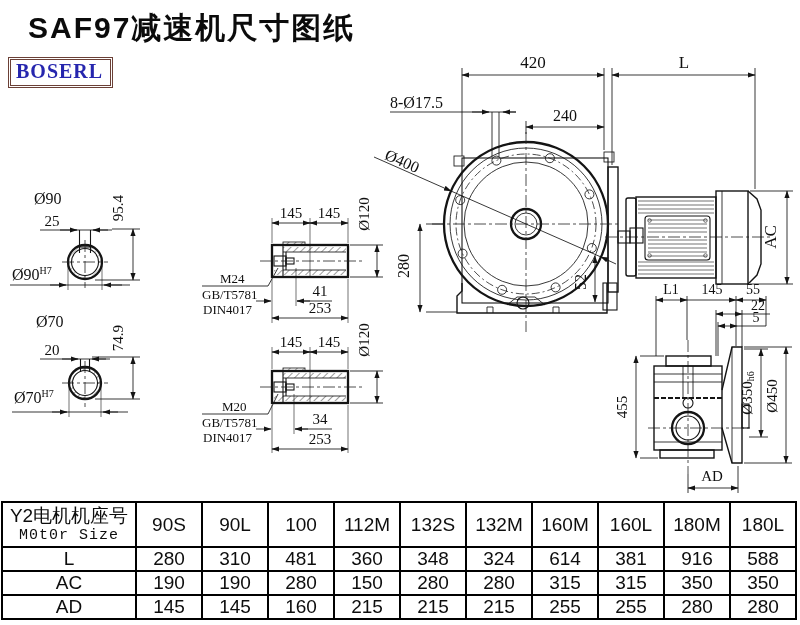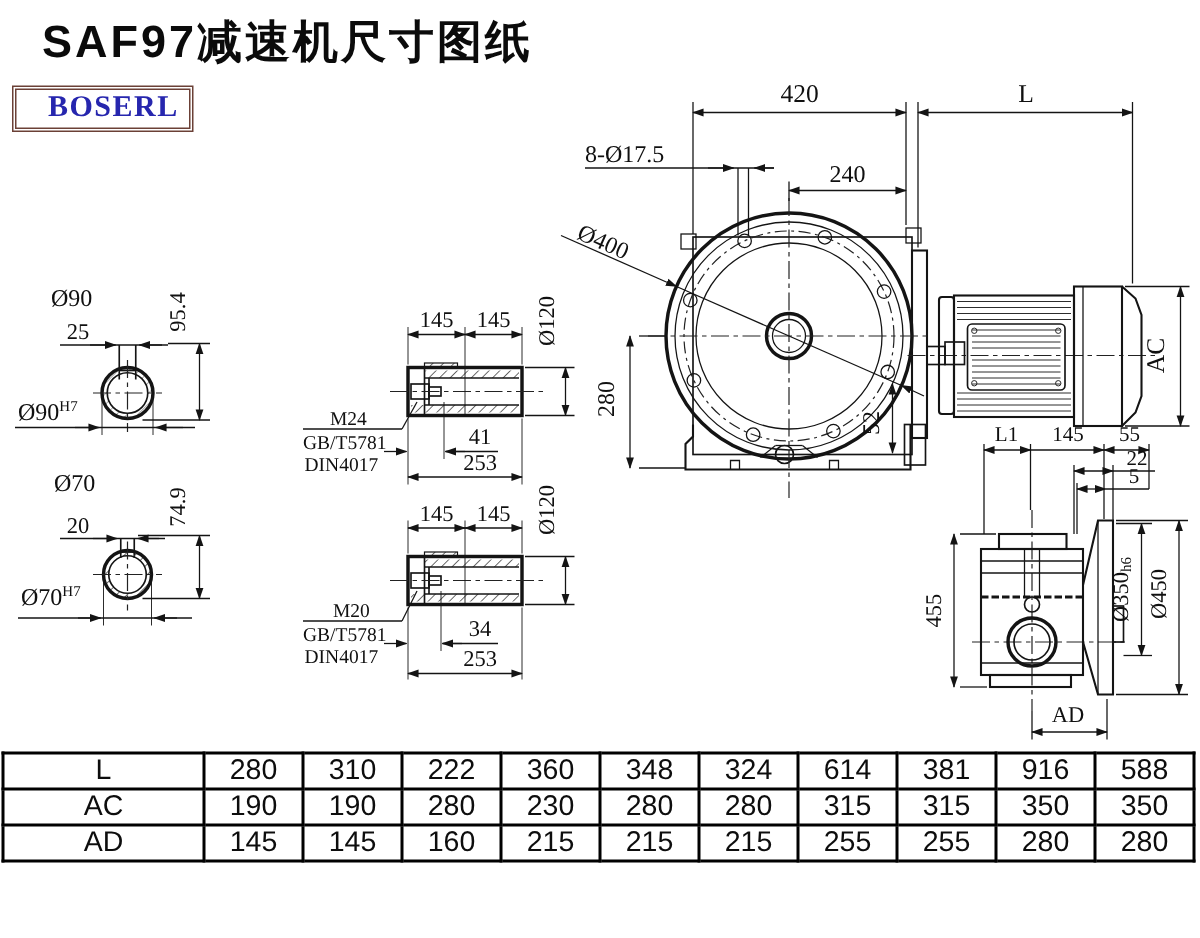--- a/index.html
+++ b/index.html
@@ -2,21 +2,21 @@
 <html><head>
 <meta charset="utf-8">
 <style>
   html,body{margin:0;padding:0;background:#fff;}
   .page{position:relative;width:800px;height:625px;background:#fff;overflow:hidden;
         font-family:"Liberation Sans",sans-serif;color:#111;}
   .title{position:absolute;left:28px;top:8px;margin:0;font-size:30px;font-weight:bold;
          letter-spacing:2px;color:#0b0b0b;font-family:"Liberation Sans",sans-serif;}
   .brand{position:absolute;left:8px;top:57px;border:3px double #6b4036;color:#2626ae;
          font-family:"Liberation Serif",serif;font-size:20px;font-weight:bold;
-         padding:0 7px 2px 21px;letter-spacing:1px;background:#fff;}
+         padding:0 7px 2px 5px;letter-spacing:1px;background:#fff;}
   svg.draw{position:absolute;left:0;top:0;}
   svg .ln{stroke:#141414;fill:none;stroke-linecap:butt;}
   svg .s06{stroke-width:0.6;} svg .s08{stroke-width:0.85;} svg .s1{stroke-width:1.1;}
   svg .s13{stroke-width:1.4;} svg .s2{stroke-width:2.3;}
   svg .cl{stroke:#222;stroke-width:0.8;stroke-dasharray:12 3 3 3;fill:none;}
   svg .bc{stroke:#222;stroke-width:0.8;stroke-dasharray:8 3 2 3;fill:none;}
   svg .band{stroke:#141414;stroke-width:2;stroke-dasharray:5 2;}
   svg text{font-family:"Liberation Serif",serif;fill:#101010;font-size:15px;}
   svg text.t16{font-size:16px;} svg text.t14{font-size:14px;} svg text.t13{font-size:13px;}
   svg text.t17{font-size:17px;}
@@ -350,39 +350,55 @@
         <col style="width:66px">
         <col style="width:66px">
       <col style="width:66px">
         <col style="width:66px">
         <col style="width:66px">
         <col style="width:66px">
       <col style="width:66px">
         <col style="width:66px">
     </colgroup>
     <tbody>
+        <tr class="hrow">
+      <th>
+        <div class="head-cn">Y2电机机座号</div>
+        <div class="head-en">M0t0r Size</div>
+      </th>
+      <th class="cell-num">90S</th>
+      <th class="cell-num">90L</th>
+      <th class="cell-num">100</th>
+      <th class="cell-num">112M</th>
+      <th class="cell-num">132S</th>
+      <th class="cell-num">132M</th>
+      <th class="cell-num">160M</th>
+      <th class="cell-num">160L</th>
+      <th class="cell-num">180M</th>
+      <th class="cell-num">180L</th>
+    </tr>
     <tr class="drow">
       <td class="cell-num">L</td>
       <td class="cell-num">280</td>
       <td class="cell-num">310</td>
-      <td class="cell-num">222</td>
+      <td class="cell-num">481</td>
       <td class="cell-num">360</td>
       <td class="cell-num">348</td>
       <td class="cell-num">324</td>
       <td class="cell-num">614</td>
       <td class="cell-num">381</td>
       <td class="cell-num">916</td>
       <td class="cell-num">588</td>
     </tr>
     <tr class="drow">
       <td class="cell-num">AC</td>
       <td class="cell-num">190</td>
       <td class="cell-num">190</td>
       <td class="cell-num">280</td>
-      <td class="cell-num">230</td>
+      <td class="cell-num">150</td>
       <td class="cell-num">280</td>
       <td class="cell-num">280</td>
       <td class="cell-num">315</td>
       <td class="cell-num">315</td>
       <td class="cell-num">350</td>
       <td class="cell-num">350</td>
     </tr>
     <tr class="drow">
       <td class="cell-num">AD</td>
       <td class="cell-num">145</td>

